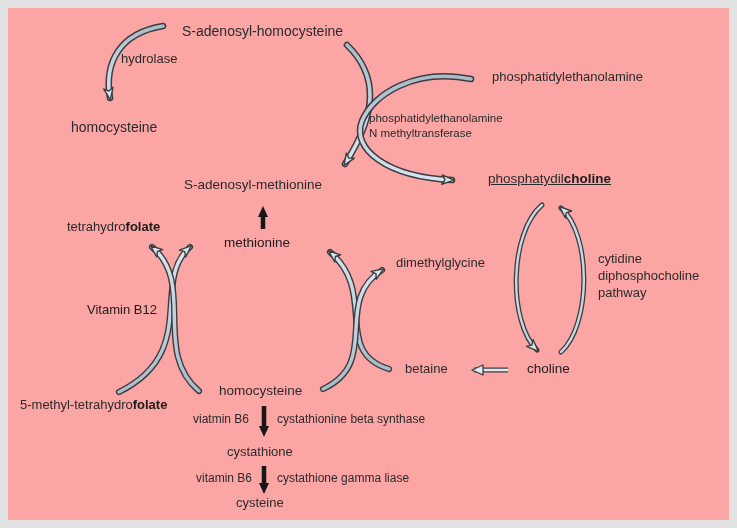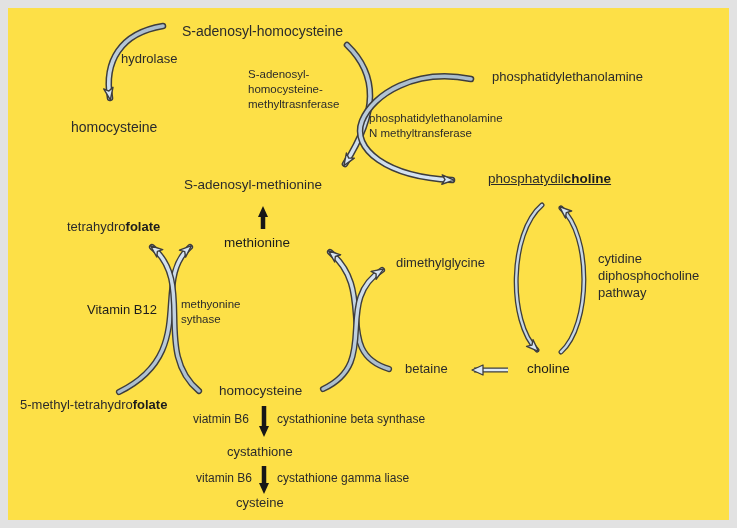--- a/index.html
+++ b/index.html
@@ -1,19 +1,19 @@
 <!DOCTYPE html>
 <html><head>
 <meta charset="utf-8">
 <style>
   html,body{margin:0;padding:0;background:#f4f4f4;}
   #canvas{
     position:relative;
     width:737px;height:528px;
-    background:#fde047;
+    background:#fca5a5;
     font-family:"Liberation Sans", sans-serif;
     overflow:hidden;
     box-sizing:border-box;
   }
   .frame{
     position:absolute;inset:0;
     border:8px solid #e2e2e2;
     pointer-events:none;
     z-index:40;
   }
@@ -119,25 +119,20 @@
       <path d="M 264,466 L 264,486" stroke="#171717" stroke-width="4.5" marker-end="url(#mBlack)"></path>
     </g>
   </svg>
 
   <div class="lbl big" style="left:182px;top:24px;">S-adenosyl-homocysteine</div>
 
   <div class="lbl" style="left:121px;top:52px;">hydrolase</div>
 
   <div class="lbl big" style="left:71px;top:120px;">homocysteine</div>
 
-  <div class="lbl small multiline" style="left:248px;top:67px;">
-    <div>S-adenosyl-</div>
-    <div>homocysteine-</div>
-    <div>methyltrasnferase</div>
-  </div>
 
   <div class="lbl" style="left:492px;top:70px;">phosphatidylethanolamine</div>
 
   <div class="lbl small multiline" style="left:369px;top:111px;">
     <div>phosphatidylethanolamine</div>
     <div>N methyltransferase</div>
   </div>
 
   <div class="lbl mid" style="left:184px;top:177px;">S-adenosyl-methionine</div>
 
@@ -146,24 +141,20 @@
   </div>
 
   <div class="lbl" style="left:67px;top:220px;">
     <span>tetrahydro</span><span class="b">folate</span>
   </div>
 
   <div class="lbl mid bold" style="left:224px;top:235px;">methionine</div>
 
   <div class="lbl bold" style="left:87px;top:303px;">Vitamin B12</div>
 
-  <div class="lbl small multiline" style="left:181px;top:297px;">
-    <div>methyonine</div>
-    <div>sythase</div>
-  </div>
 
   <div class="lbl" style="left:396px;top:256px;">dimethylglycine</div>
 
   <div class="lbl multiline" style="left:598px;top:250px;line-height:17px;">
     <div>cytidine</div>
     <div>diphosphocholine</div>
     <div>pathway</div>
   </div>
 
   <div class="lbl" style="left:20px;top:398px;">

